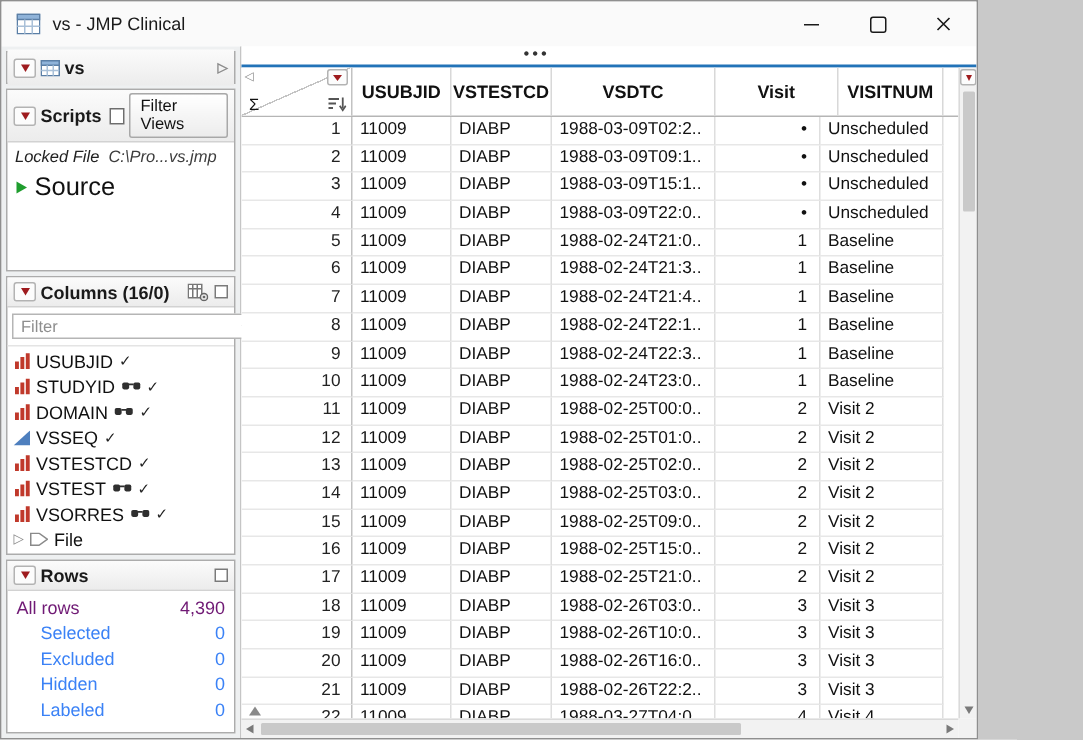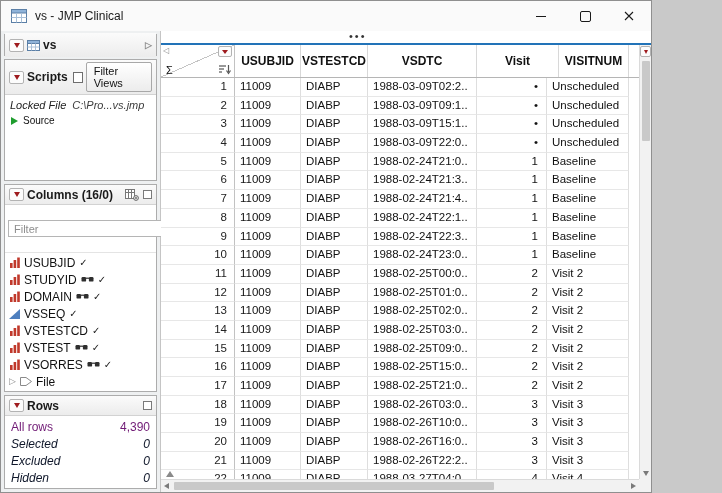--- a/index.html
+++ b/index.html
@@ -32,42 +32,42 @@
   .vs-panel{flex:0 0 22px;justify-content:center;}
   .vs-panel .panel-hd{border-bottom:none;height:100%;}
 
   .scripts-panel{flex:0 0 122px;}
   .checkbox{width:11px;height:11px;border:1px solid #6e6e6e;background:#fff;box-sizing:border-box;margin-left:2px;}
   .fv-btn{margin-left:auto;font-size:11px;font-weight:normal;border:1px solid #a8a8a8;background:linear-gradient(#ffffff,#ececec);
     padding:2px 7px;border-radius:2px;color:#111;}
   .scripts-body{flex:1;padding:4px 5px;font-size:11px;overflow:hidden;}
   .locked-row{font-style:italic;color:#222;display:flex;gap:6px;white-space:nowrap;}
   .locked-path{color:#3d3d3d;}
-  .source-row{margin-top:4px;display:flex;align-items:center;gap:5px;padding-left:1px;font-size:10px;color:#111;}
+  .source-row{margin-top:4px;display:flex;align-items:center;gap:5px;padding-left:1px;font-size:17px;color:#111;}
   .green-tri{width:0;height:0;border-top:4px solid transparent;border-bottom:4px solid transparent;border-left:7px solid #1f9d2e;}
 
   .columns-panel{flex:0 0 182px;}
   .hd-icons{margin-left:auto;display:flex;gap:4px;align-items:center;}
-  .filter-row{display:flex;align-items:center;padding:15px 3px;gap:16px;border-bottom:1px solid #e4e4e4;flex:0 0 auto;}
+  .filter-row{display:flex;align-items:center;padding:4px 3px;gap:16px;border-bottom:1px solid #e4e4e4;flex:0 0 auto;}
   .filter-box{flex:1;border:1px solid #b5b5b5;background:#fff;height:17px;display:flex;align-items:center;padding:0 3px;gap:2px;box-sizing:border-box;}
   .filter-input{border:none;outline:none;flex:1;min-width:0;font-size:11px;font-family:inherit;background:transparent;color:#111;}
   .filter-input::placeholder{color:#8e8e8e;}
   .mini-down{width:0;height:0;border-left:3px solid transparent;border-right:3px solid transparent;border-top:4px solid #6d6d6d;}
   .columns-list{flex:1;overflow:hidden;padding:1px 0;}
   .col-item{display:flex;align-items:center;gap:4px;height:17px;padding:0 4px;font-size:12px;color:#111;}
   .ci-icon{width:11px;display:flex;justify-content:center;}
   .ci-hidden{display:flex;}
   .ci-check{color:#222;font-size:10px;}
   .tags-row{display:flex;align-items:center;gap:4px;height:17px;padding:0 4px;font-size:12px;color:#111;}
 
   .rows-panel{flex:1;min-height:0;}
   .rows-stats{flex:1;padding:2px 0;font-size:12px;overflow:hidden;}
   .stat-row{display:flex;height:17px;align-items:center;padding:0 6px;color:#701a75;}
   .stat-value{margin-left:auto;}
-  .stat-row.muted{color:#0f172a;font-style:italic;}
+  .stat-row.muted{color:#3b82f6;margin-left:16px;}
 
   
   .table-area{flex:1;position:relative;background:#fff;min-width:0;}
   .grip{position:absolute;top:0;left:188px;height:12px;line-height:11px;font-size:11px;letter-spacing:2px;color:#333;}
   .blue-line{position:absolute;top:12px;left:0;right:0;height:2px;background:#2273b8;}
   .grid{position:absolute;top:14px;left:0;right:12px;bottom:13px;display:flex;flex-direction:column;overflow:hidden;}
   .grid-header{display:flex;flex:0 0 33px;border-bottom:1px solid #b5b5b5;box-sizing:border-box;background:#fff;}
   .corner{width:74px;flex:0 0 74px;position:relative;border-right:1px solid #c2c2c2;box-sizing:border-box;
     background:linear-gradient(to bottom right,#fff 49.2%,#c4c4c4 49.2%,#c4c4c4 50.8%,#fff 50.8%);}
   .corner-collapse{position:absolute;top:1px;left:2px;font-size:8px;color:#8c8c8c;line-height:9px;}

